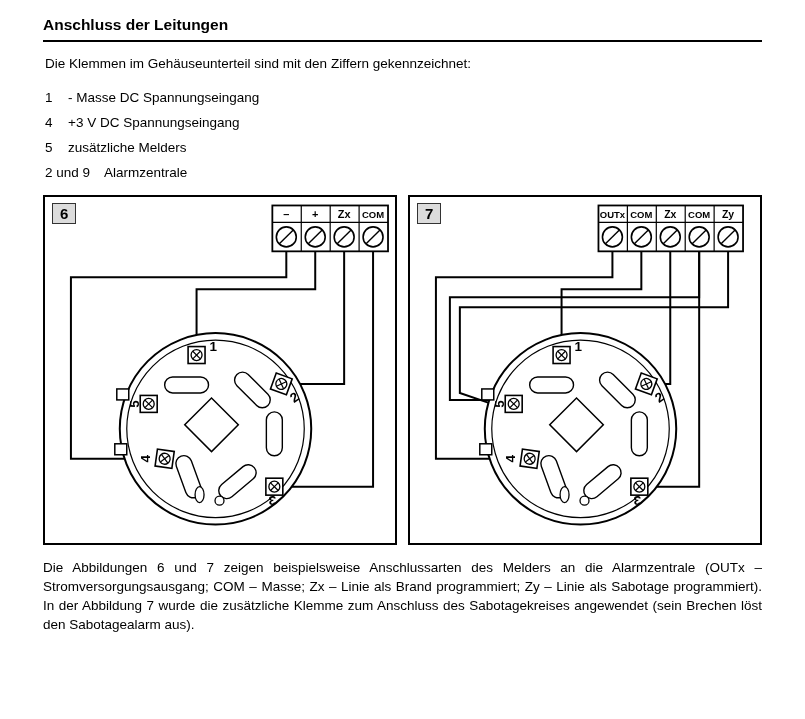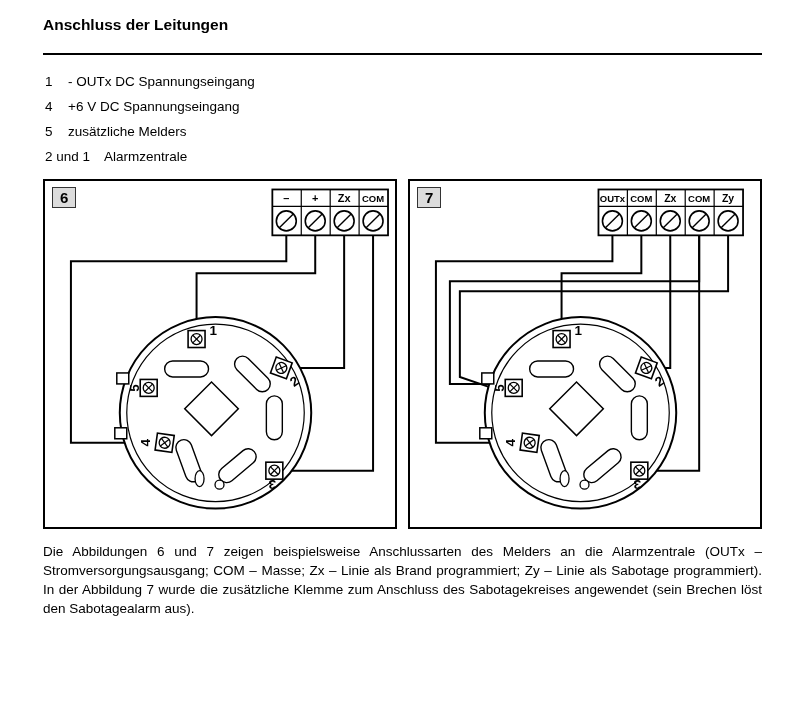--- a/index.html
+++ b/index.html
@@ -1,20 +1,20 @@
 <!DOCTYPE html>
 <html><head>
 <meta charset="utf-8">
 <style>
   * { box-sizing: border-box; }
   html,body { margin:0; padding:0; background:#fff; }
   body { font-family:"Liberation Sans", sans-serif; color:#000; }
   .page { width:805px; height:719px; padding:16px 43px 10px 43px; background:#fff; overflow:hidden; }
 
-  .title-wrap { border-bottom:2px solid #000; padding-bottom:19px; width:719px; }
+  .title-wrap { border-bottom:2px solid #000; padding-bottom:6px; width:719px; }
   h1.title { font-size:15.5px; margin:0; font-weight:bold; }
 
   .intro { font-size:13.5px; margin:14px 0 0 2px; }
 
   .term-list { margin:19px 0 0 2px; font-size:13.5px; }
   .term-row { display:flex; margin-bottom:10px; }
   .term-row .term { flex:0 0 auto; min-width:9px; }
   .term-row .desc { margin-left:14px; }
 
   .figures { display:flex; gap:11px; margin-top:15px; }
@@ -32,36 +32,37 @@
 </style>
 </head>
 <body>
 
 <div class="page">
 
   <div class="title-wrap">
     <h1 class="title">Anschluss der Leitungen</h1>
   </div>
 
+  <p class="intro">Die Klemmen im Gehäuseunterteil sind mit den Ziffern gekennzeichnet:</p>
 
   <div class="term-list">
     <div class="term-row">
       <span class="term">1</span>
-      <span class="desc">- OUTx DC Spannungseingang</span>
+      <span class="desc">- Masse DC Spannungseingang</span>
     </div>
     <div class="term-row">
       <span class="term">4</span>
-      <span class="desc">+6 V DC Spannungseingang</span>
+      <span class="desc">+3 V DC Spannungseingang</span>
     </div>
     <div class="term-row">
       <span class="term">5</span>
       <span class="desc">zusätzliche Melders</span>
     </div>
     <div class="term-row">
-      <span class="term">2 und 1</span>
+      <span class="term">2 und 9</span>
       <span class="desc">Alarmzentrale</span>
     </div>
   </div>
 
   <div class="figures">
 
     <figure class="fig">
       <div class="fig-num">6</div>
       <svg viewBox="0 0 351 346">
         <defs>

